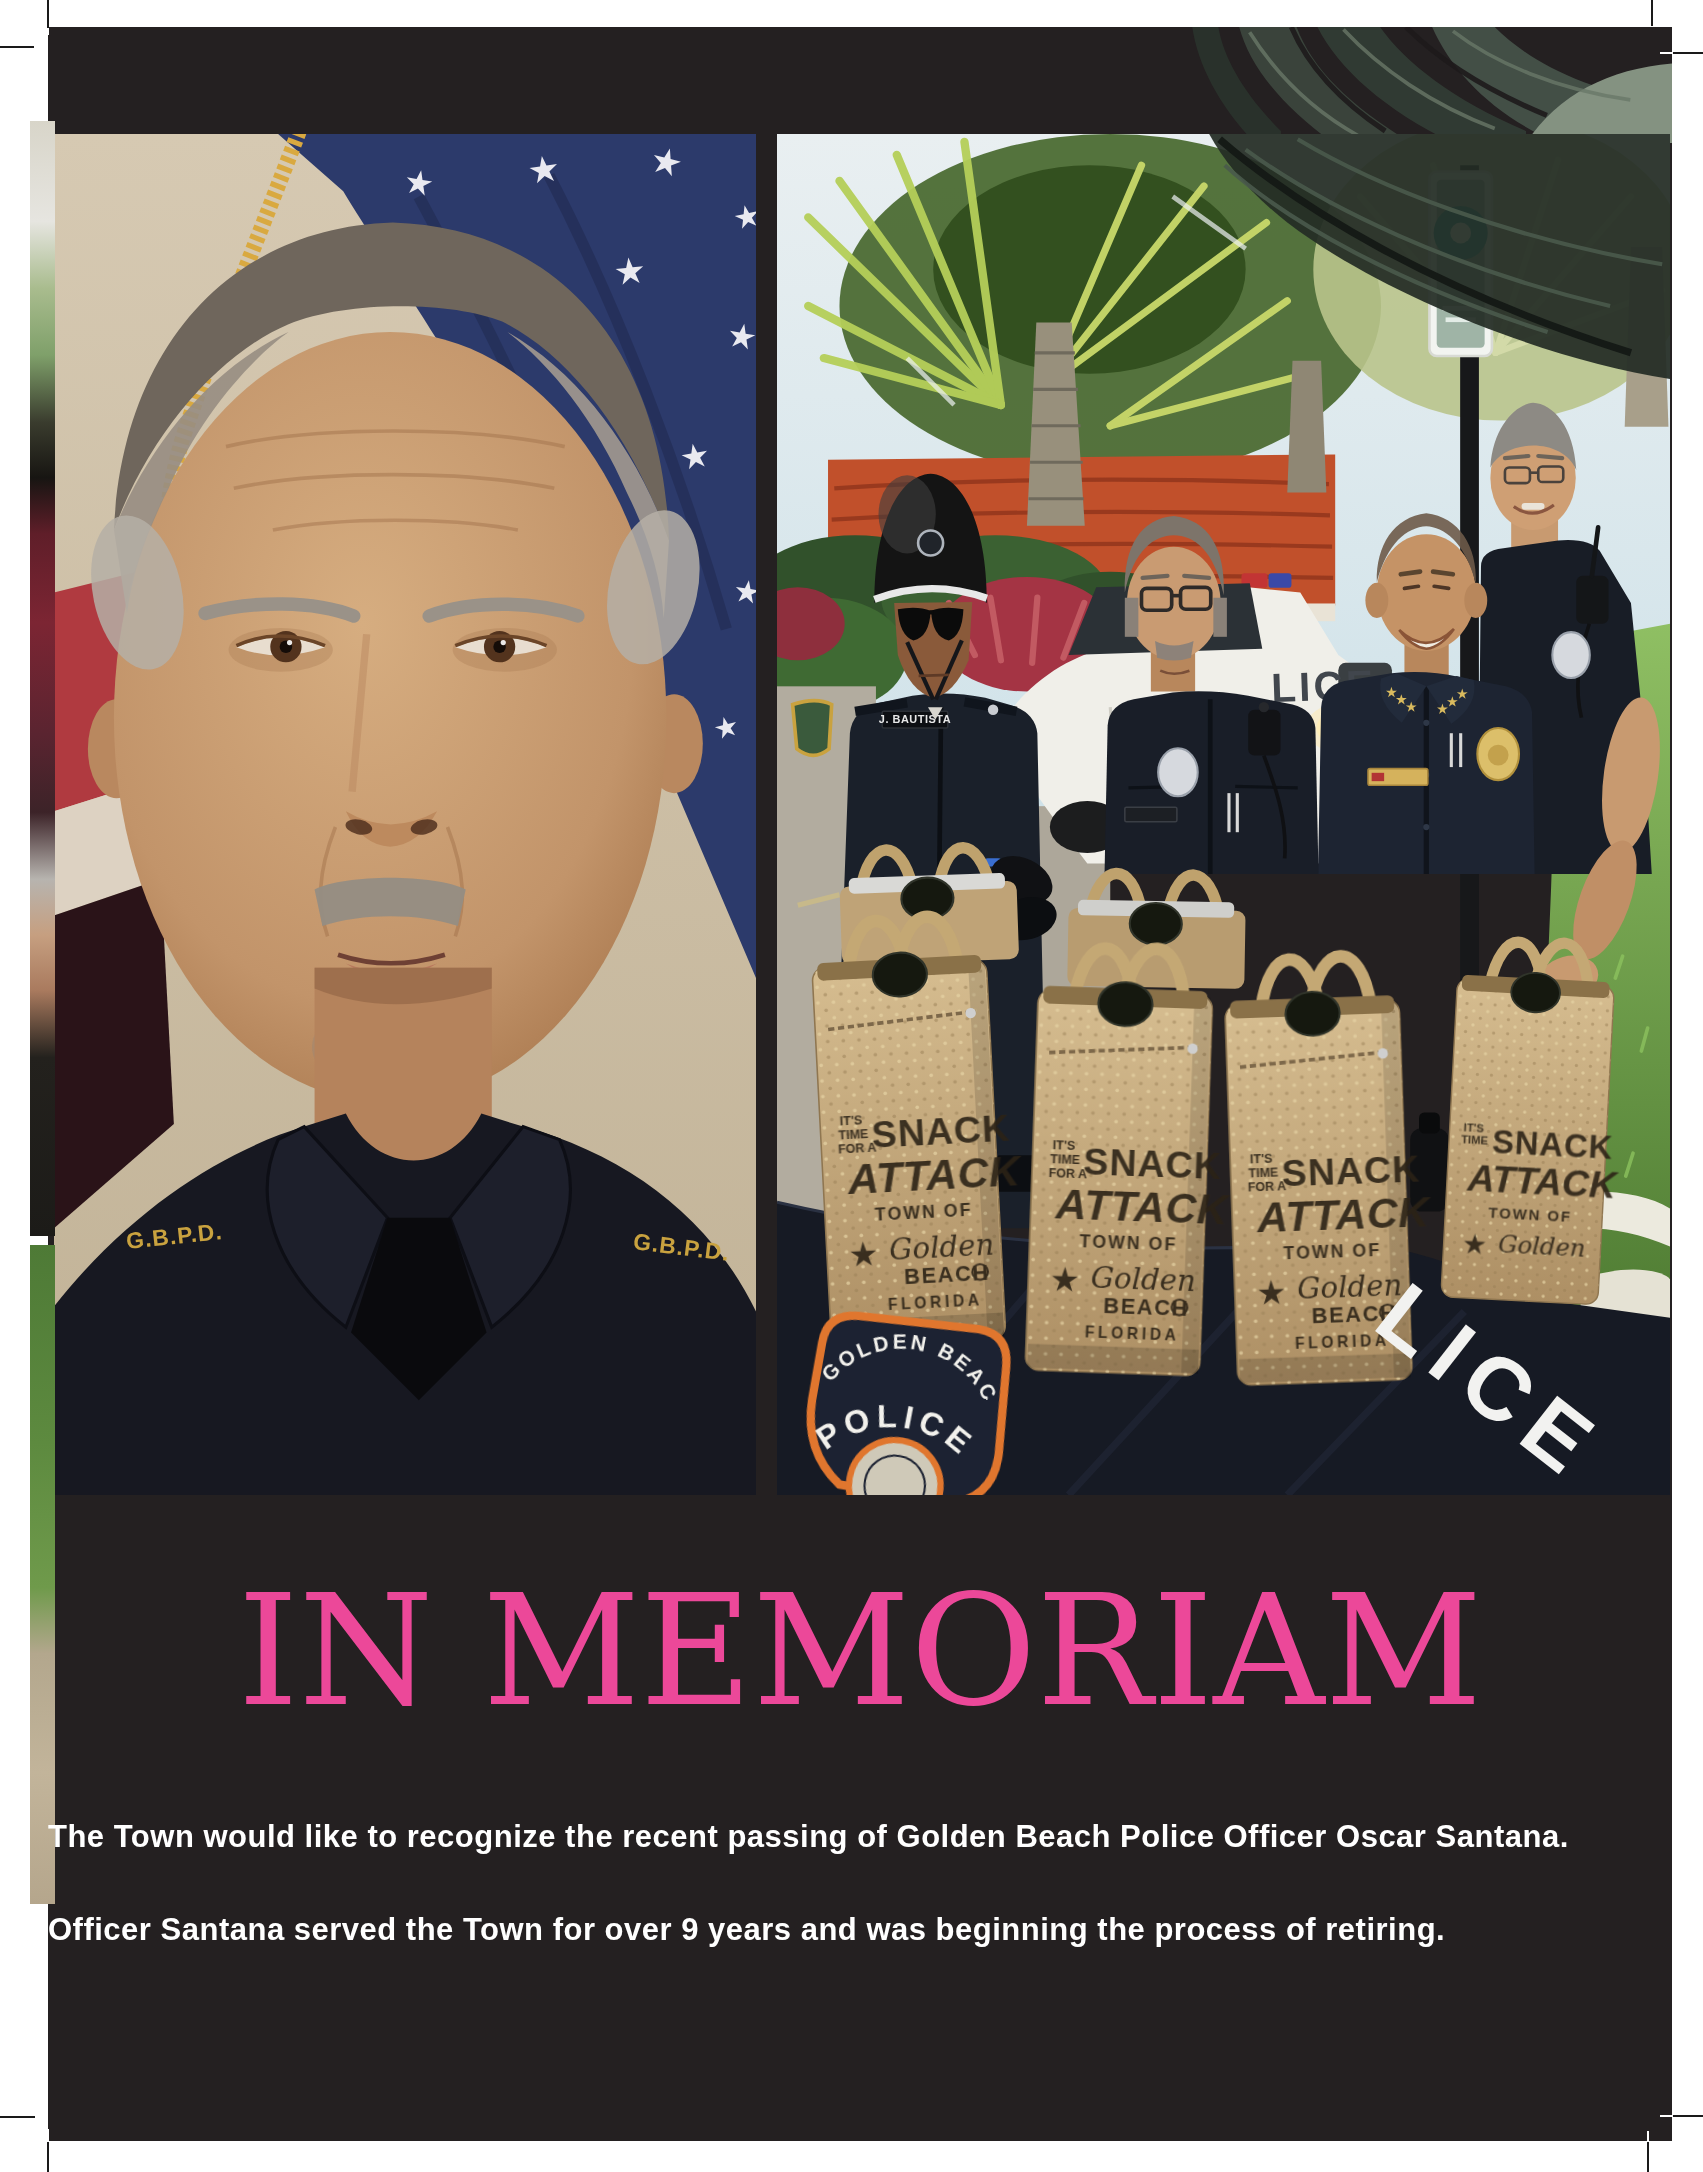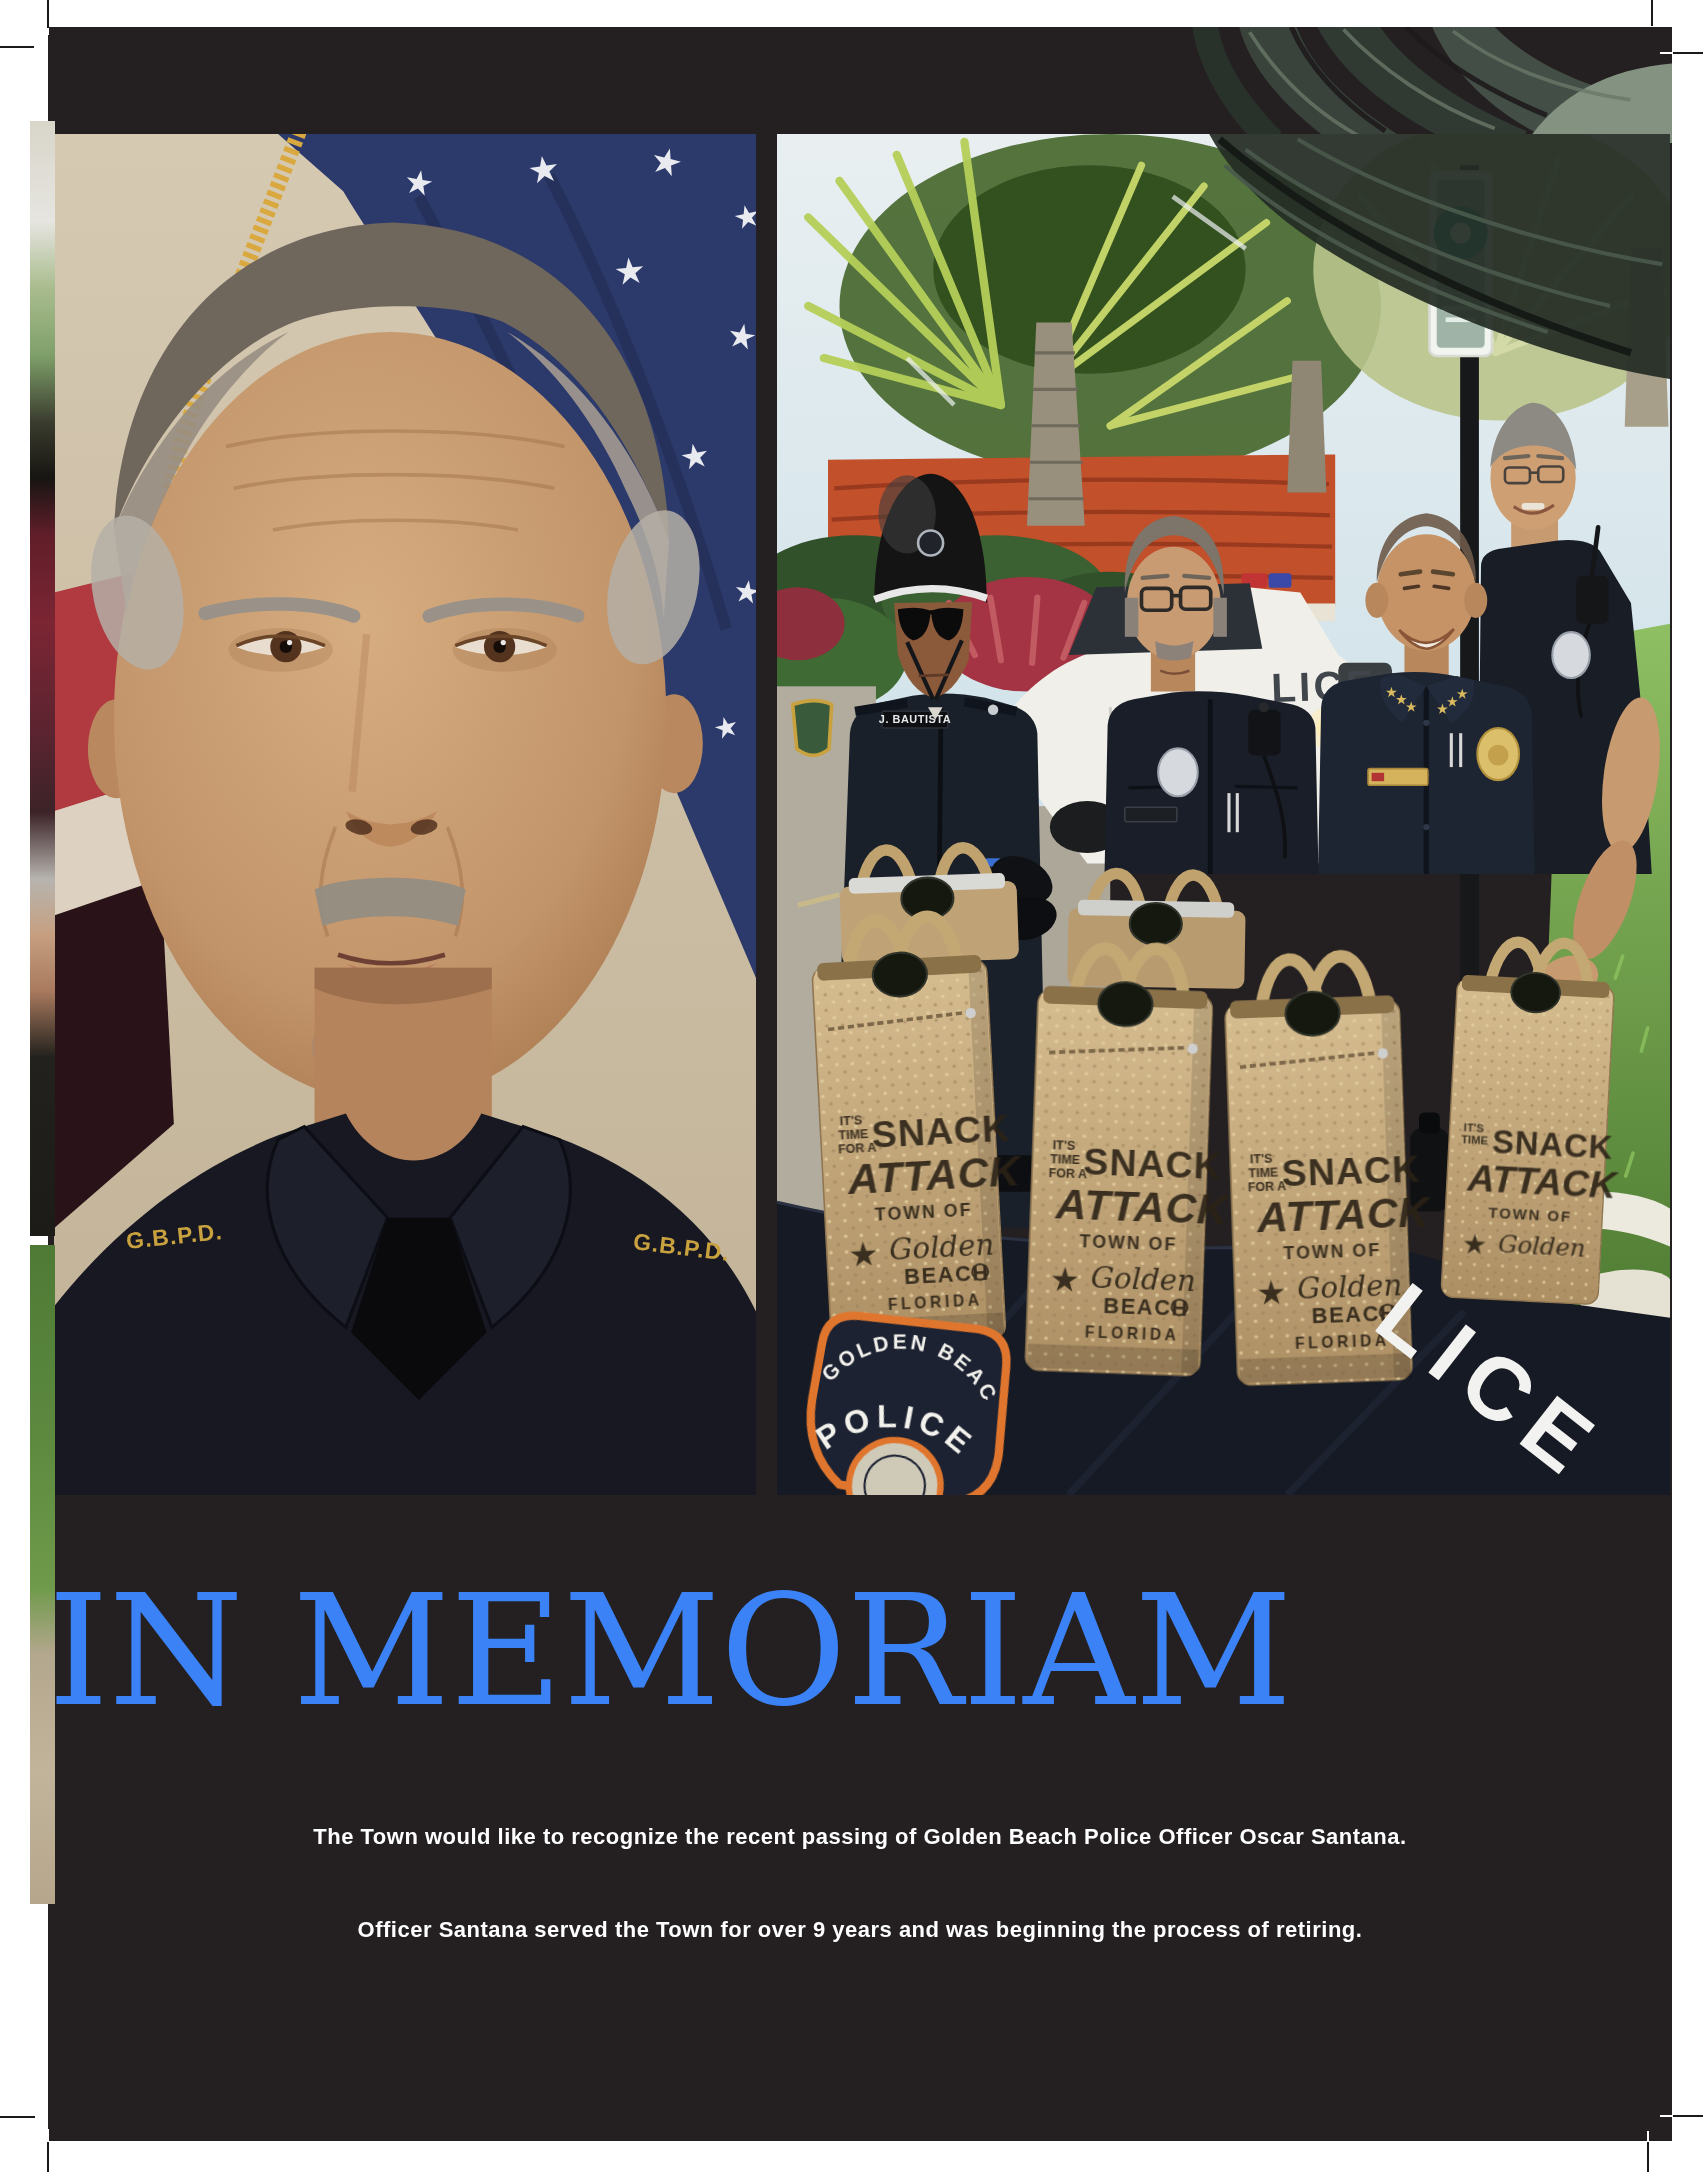--- a/index.html
+++ b/index.html
@@ -6,25 +6,25 @@
     font-family:"Liberation Sans",sans-serif;overflow:hidden;position:relative;}
   .abs{position:absolute;}
   
   .page{left:48px;top:27px;width:1624px;height:2114px;background:#242021;z-index:1;overflow:hidden;}
   
   .photo{position:absolute;top:107px;height:1361px;}
   .portrait{left:6.3px;width:702px;}
   .group{left:729px;width:893px;}
   .band-fronds{position:absolute;left:1113px;top:0;width:511px;height:116px;}
   
-  .title{position:absolute;left:0;right:0;top:1547px;margin:0;
+  .title{position:absolute;left:0;right:0;top:1547px;margin:0;text-align:center;
     font-family:"DejaVu Serif","Liberation Serif",serif;font-weight:400;
-    font-size:154px;line-height:154px;letter-spacing:0px;color:#3b82f6;white-space:nowrap;}
-  .para{position:absolute;left:0;right:0;text-align:center;color:#ffffff;
-    font-weight:bold;font-size:22px;letter-spacing:0.5px;}
+    font-size:154px;line-height:154px;letter-spacing:0px;color:#ec4899;white-space:nowrap;}
+  .para{position:absolute;left:0;right:0;color:#ffffff;
+    font-weight:bold;font-size:31px;letter-spacing:0.5px;}
   .para1{top:1795px;line-height:29px;}
   .para2{top:1879px;line-height:48px;}
   
   .sliver{left:30px;width:25px;z-index:2;}
   .sliverA{top:121px;height:1115px;background:linear-gradient(180deg,
       #d8d5c9 0%,#e6e5e0 9%,#a9bc8e 15%,#7fa06a 21%,#3a3c2e 27%,#171512 32%,
       #5f1e29 37%,#7c2533 45%,#5a2430 55%,#3c2328 62%,#b7b4af 68%,
       #c69f80 73%,#a97a5e 78%,#23211d 84%,#1c1b18 100%);}
   .sliverB{top:1245px;height:659px;background:linear-gradient(180deg,
       #4e7a36 0%,#5d8a3f 30%,#6f9a4b 52%,#b3a78d 62%,#c2b49a 80%,#b5a68c 100%);}

